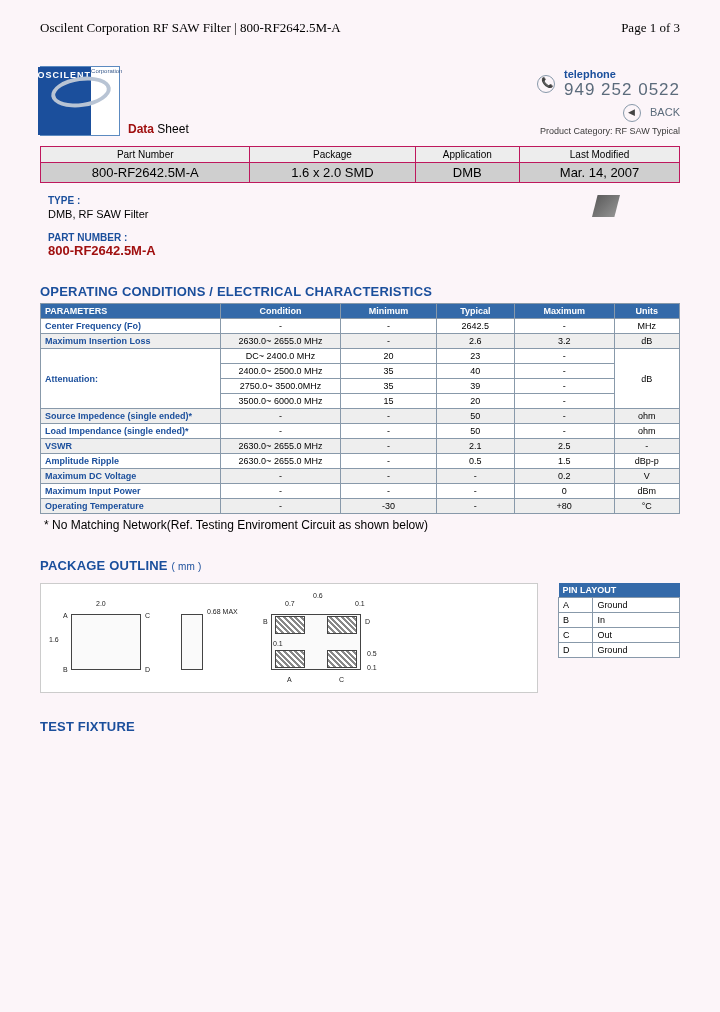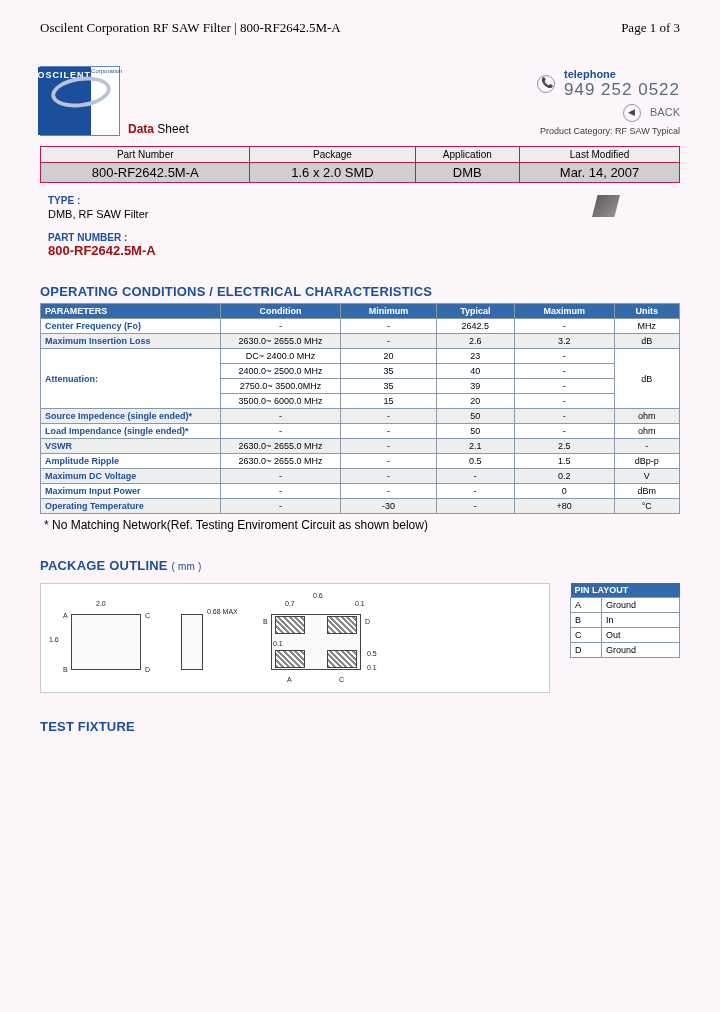--- a/index.html
+++ b/index.html
@@ -54,21 +54,21 @@
   table.spec th, table.spec td { border:1px solid #8899aa; font-size:9px; padding:2px 4px; }
   table.spec thead th { background:#346aa9; color:#fff; font-weight:bold; text-align:center; }
   table.spec thead th.param { width:180px; text-align:left; }
   table.spec td { text-align:center; background:#fff; }
   table.spec td.param { text-align:left; color:#1b4f9c; font-weight:bold; background:#fff; }
   table.spec tr.alt td { background:#eeeeee; }
   .footnote { font-size:12px; margin:4px 0 0 4px; }
 
   .pkg-row { display:flex; align-items:flex-start; gap:20px; margin-top:10px; }
   .pkg-dwg { background:#fff; border:1px solid #ccc; height:110px; flex:1; position:relative; font-size:8px; color:#333; }
-  table.pin { border-collapse:collapse; width:110px; font-size:9px;padding-left:20px; }
+  table.pin { border-collapse:collapse; width:122px; font-size:9px;padding-left:20px; }
   table.pin th { background:#346aa9; color:#fff; padding:2px 4px; text-align:left; }
   table.pin td { border:1px solid #8899aa; padding:2px 4px; background:#fff; }
   
   .d-rect{position:absolute;border:1px solid #444;}
   .d-lbl{position:absolute;font-size:7px;color:#222;}
 </style>
 </head>
 <body>
 
 <div class="header-row">

